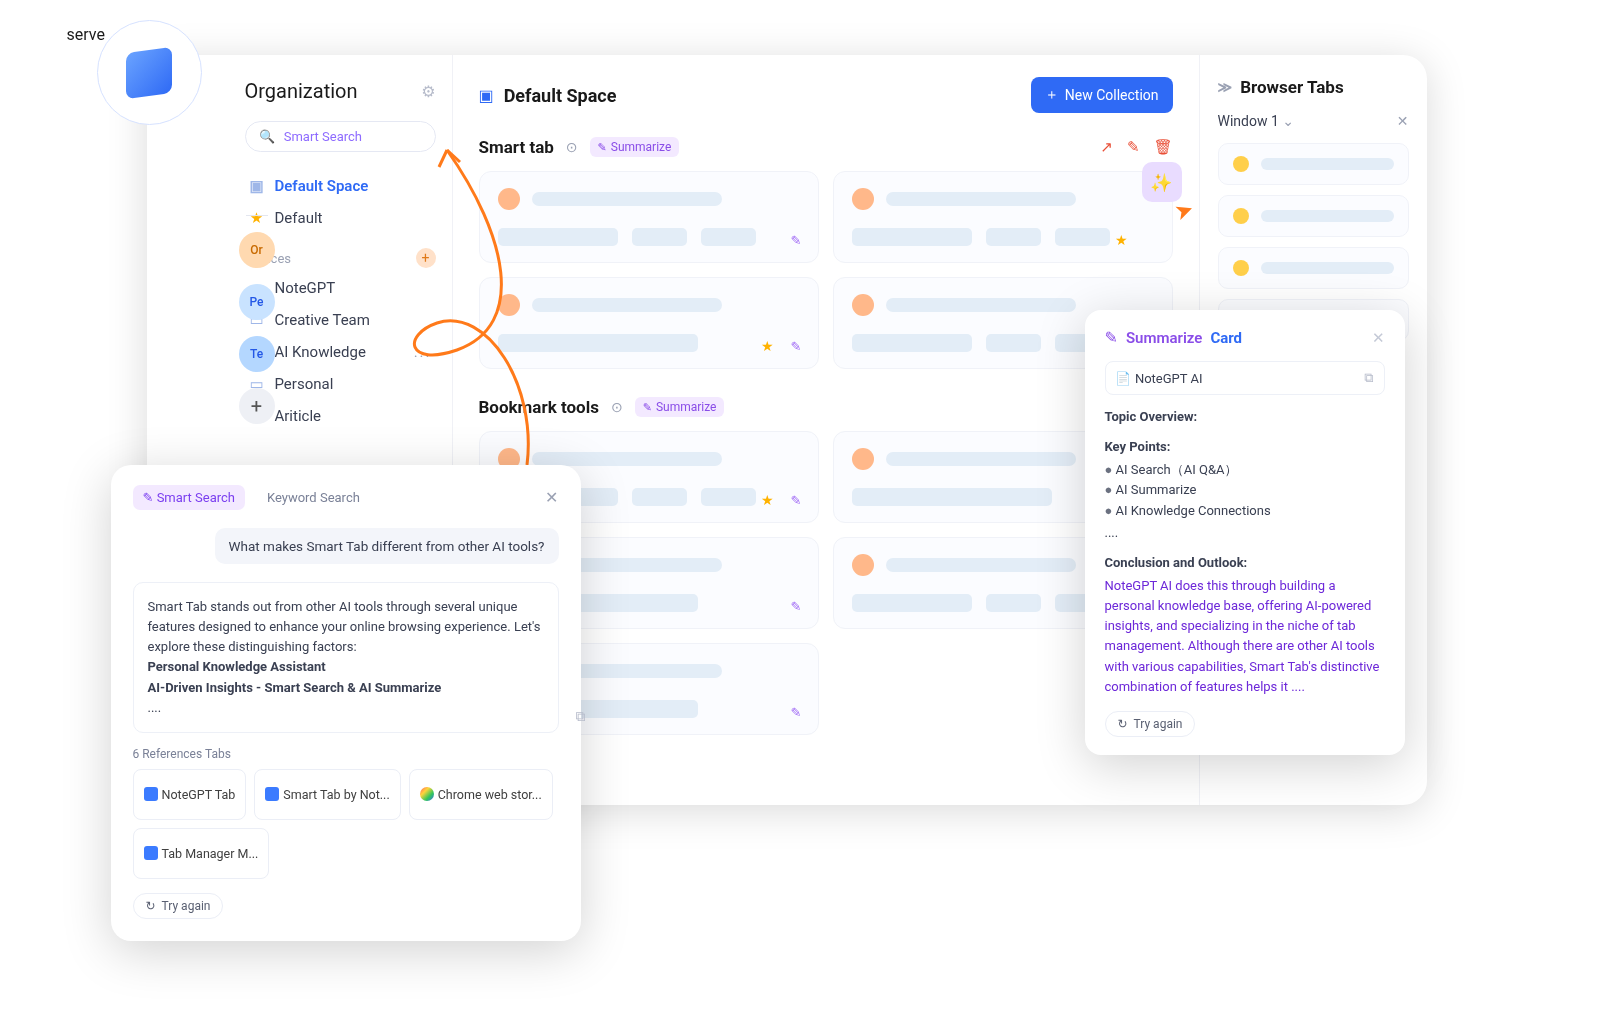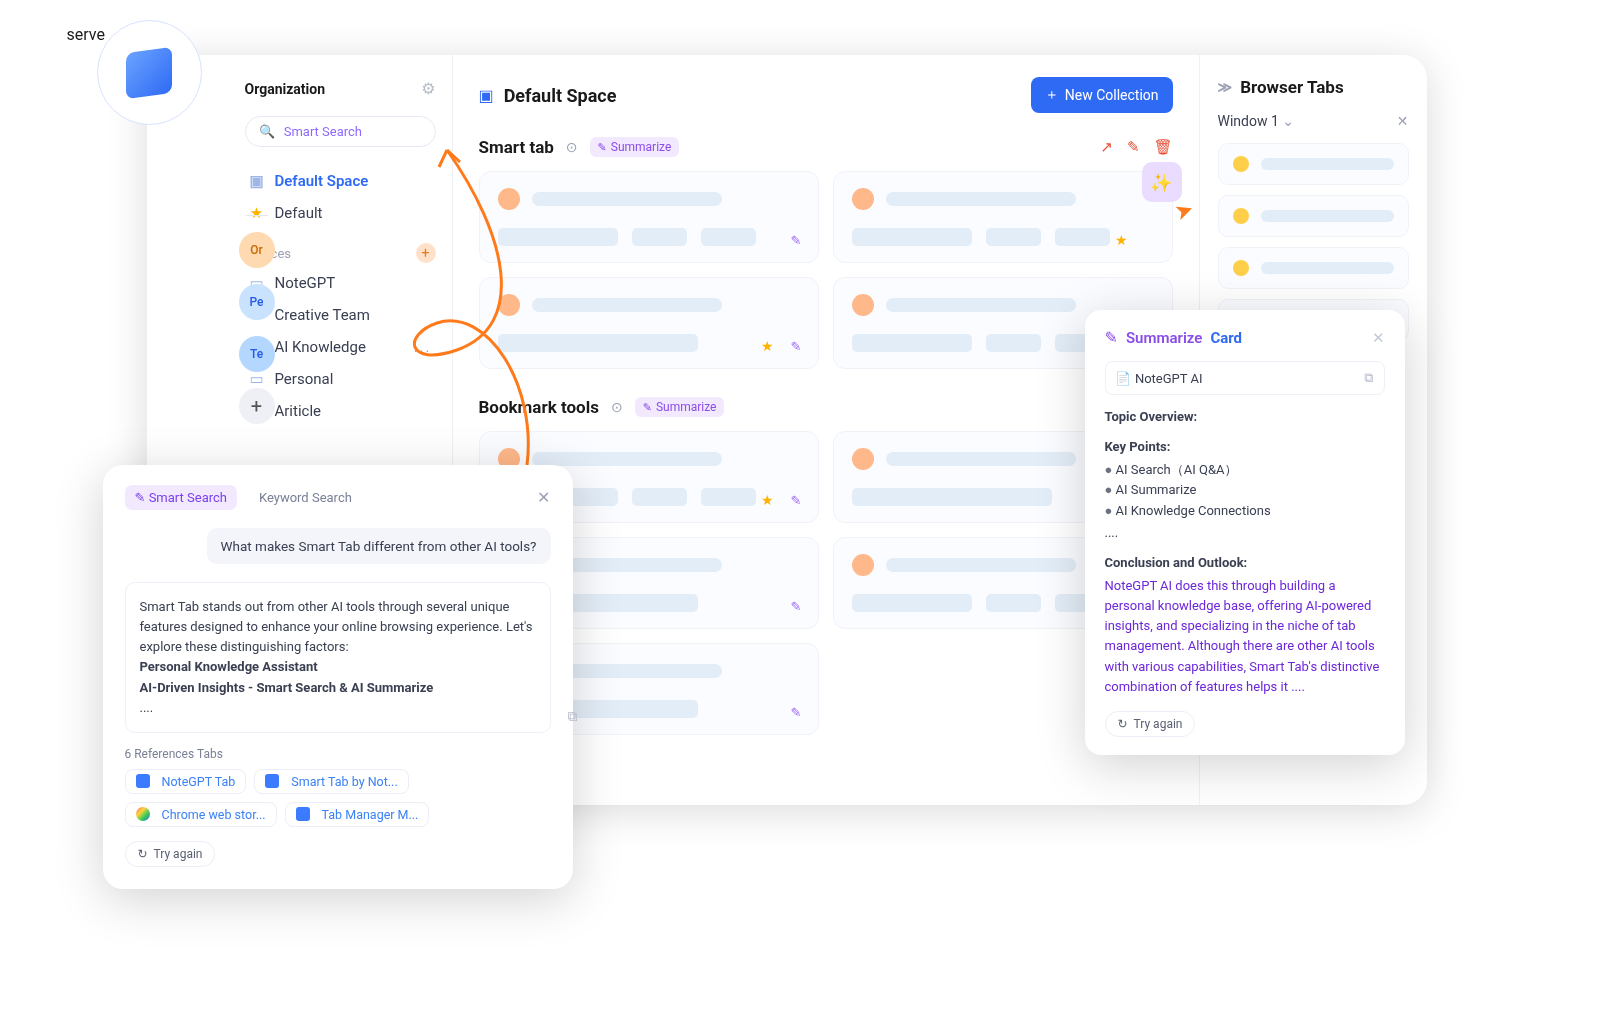--- a/index.html
+++ b/index.html
@@ -18,21 +18,21 @@
 .dock .sep{width:22px;height:1px;background:#e3e6ef}
 .dock .pill{width:36px;height:36px;border-radius:50%;display:flex;align-items:center;justify-content:center;font-size:12px;font-weight:500;color:#2458e6}
 .dock .pill.or{background:#ffd9b0;color:#c86a00}
 .dock .pill.pe{background:#c9e3ff}
 .dock .pill.te{background:#b4d7ff}
 .dock .plus{width:36px;height:36px;border-radius:50%;background:#eef0f5;color:#555;display:flex;align-items:center;justify-content:center;font-size:20px;cursor:pointer}
 
 
 .sidebar{width:230px;padding:24px 16px 24px 22px;border-right:1px solid #f0f1f6;margin-left:76px}
 .sidebar-head{display:flex;align-items:center;justify-content:space-between;margin-bottom:18px}
-.sidebar-head h2{font-size:14px;font-weight:700}
+.sidebar-head h2{font-size:20px;font-weight:400}
 .gear{color:#b7bccb;font-size:16px;cursor:pointer}
 .search-pill{display:flex;align-items:center;gap:8px;border:1px solid #e5e8f3;border-radius:999px;padding:7px 14px;margin-bottom:18px}
 .search-pill .mag{color:#9aa1b3;font-size:13px}
 .search-pill .ph{color:#8e6bff;font-size:13px}
 .nav-item{display:flex;align-items:center;gap:10px;padding:7px 4px;font-size:15px;color:#3a4052;cursor:pointer;border-radius:8px}
 .nav-item.active{color:#2f6af5;font-weight:600}
 .nav-item .ic{width:16px;text-align:center}
 .section-label{display:flex;align-items:center;justify-content:space-between;font-size:13px;color:#9aa1b3;margin:14px 0 4px 4px}
 .add-dot{width:20px;height:20px;border-radius:50%;background:#ffe1c9;color:#e07a1a;display:flex;align-items:center;justify-content:center;font-size:14px;cursor:pointer}
 .folder-ic{color:#9fb7e8}
@@ -74,33 +74,33 @@
 .bt-win{display:flex;align-items:center;justify-content:space-between;font-size:14px;color:#3a4052;margin-bottom:14px}
 .bt-win .x{color:#9aa1b3;cursor:pointer}
 .bt-item{background:#fbfcff;border:1px solid #f0f2f8;border-radius:10px;padding:12px 14px;margin-bottom:10px;display:flex;align-items:center;gap:12px}
 .bt-item .yd{width:16px;height:16px;border-radius:50%;background:#ffcf4a}
 .bt-item .ln{flex:1;height:12px;border-radius:6px;background:#e3edf7}
 
 
 .swoosh{position:absolute;left:330px;top:145px;width:160px;height:330px;z-index:25;pointer-events:none}
 
 
-.popup{position:absolute;left:36px;top:465px;width:470px;background:#fff;border-radius:20px;box-shadow:0 10px 50px rgba(0,0,0,.18);padding:20px 22px 22px;z-index:40}
+.popup{position:absolute;left:44px;top:465px;width:470px;background:#fff;border-radius:20px;box-shadow:0 10px 50px rgba(0,0,0,.18);padding:20px 22px 22px;z-index:40}
 .popup .tabs{display:flex;align-items:center;gap:12px;margin-bottom:18px}
 .popup .tab-pill{font-size:13px;padding:5px 10px;border-radius:7px}
 .popup .tab-pill.active{background:#f3e9ff;color:#7b3ff0}
 .popup .tab-pill.inactive{color:#7a8197}
 .popup .close{margin-left:auto;color:#9aa1b3;font-size:16px;cursor:pointer}
 .q-bubble{background:#f3f5fa;border-radius:10px;padding:10px 14px;font-size:13.5px;color:#3a4052;margin-bottom:18px;margin-left:auto;width:fit-content;max-width:90%}
 .a-box{border:1px solid #edf0f7;border-radius:10px;padding:14px;font-size:13px;line-height:1.55;color:#3a4052;position:relative}
 .a-box b{font-weight:700}
 .a-box .copy{position:absolute;right:-28px;bottom:4px;color:#b7bccb;font-size:14px}
 .refs-label{font-size:12px;color:#7a8197;margin:14px 0 8px}
 .refs{display:flex;flex-wrap:wrap;gap:8px;margin-bottom:14px}
-.ref{display:flex;align-items:center;gap:12px;border:1px solid #ebeef6;border-radius:8px;padding:4px 10px;font-size:12.5px;color:#3b82f6}
+.ref{display:flex;align-items:center;gap:4px;border:1px solid #ebeef6;border-radius:8px;padding:17px 10px;font-size:12.5px;color:#404040}
 .ref .ri{width:14px;height:14px;border-radius:3px;background:#3b7bff}
 .again{display:inline-flex;align-items:center;gap:6px;border:1px solid #ebeef6;border-radius:999px;padding:5px 12px;font-size:12px;color:#5a6072;cursor:pointer}
 .ask-row{margin-top:16px;display:flex;align-items:center;border:1px solid #d9e2f8;border-radius:999px;padding:9px 10px 9px 16px}
 .ask-row input{border:none;outline:none;flex:1;font-size:13.5px;color:#7a8197;background:transparent}
 .ask-row .send{width:26px;height:26px;border-radius:50%;background:#dfe8ff;color:#2f6af5;display:flex;align-items:center;justify-content:center;font-size:13px}
 
 
 .sum{position:absolute;left:1018px;top:310px;width:320px;background:#fff;border-radius:16px;box-shadow:0 10px 50px rgba(0,0,0,.18);padding:18px 20px 18px;z-index:40}
 .sum-head{display:flex;align-items:center;gap:8px;margin-bottom:14px}
 .sum-head .w{color:#8a4de8}

